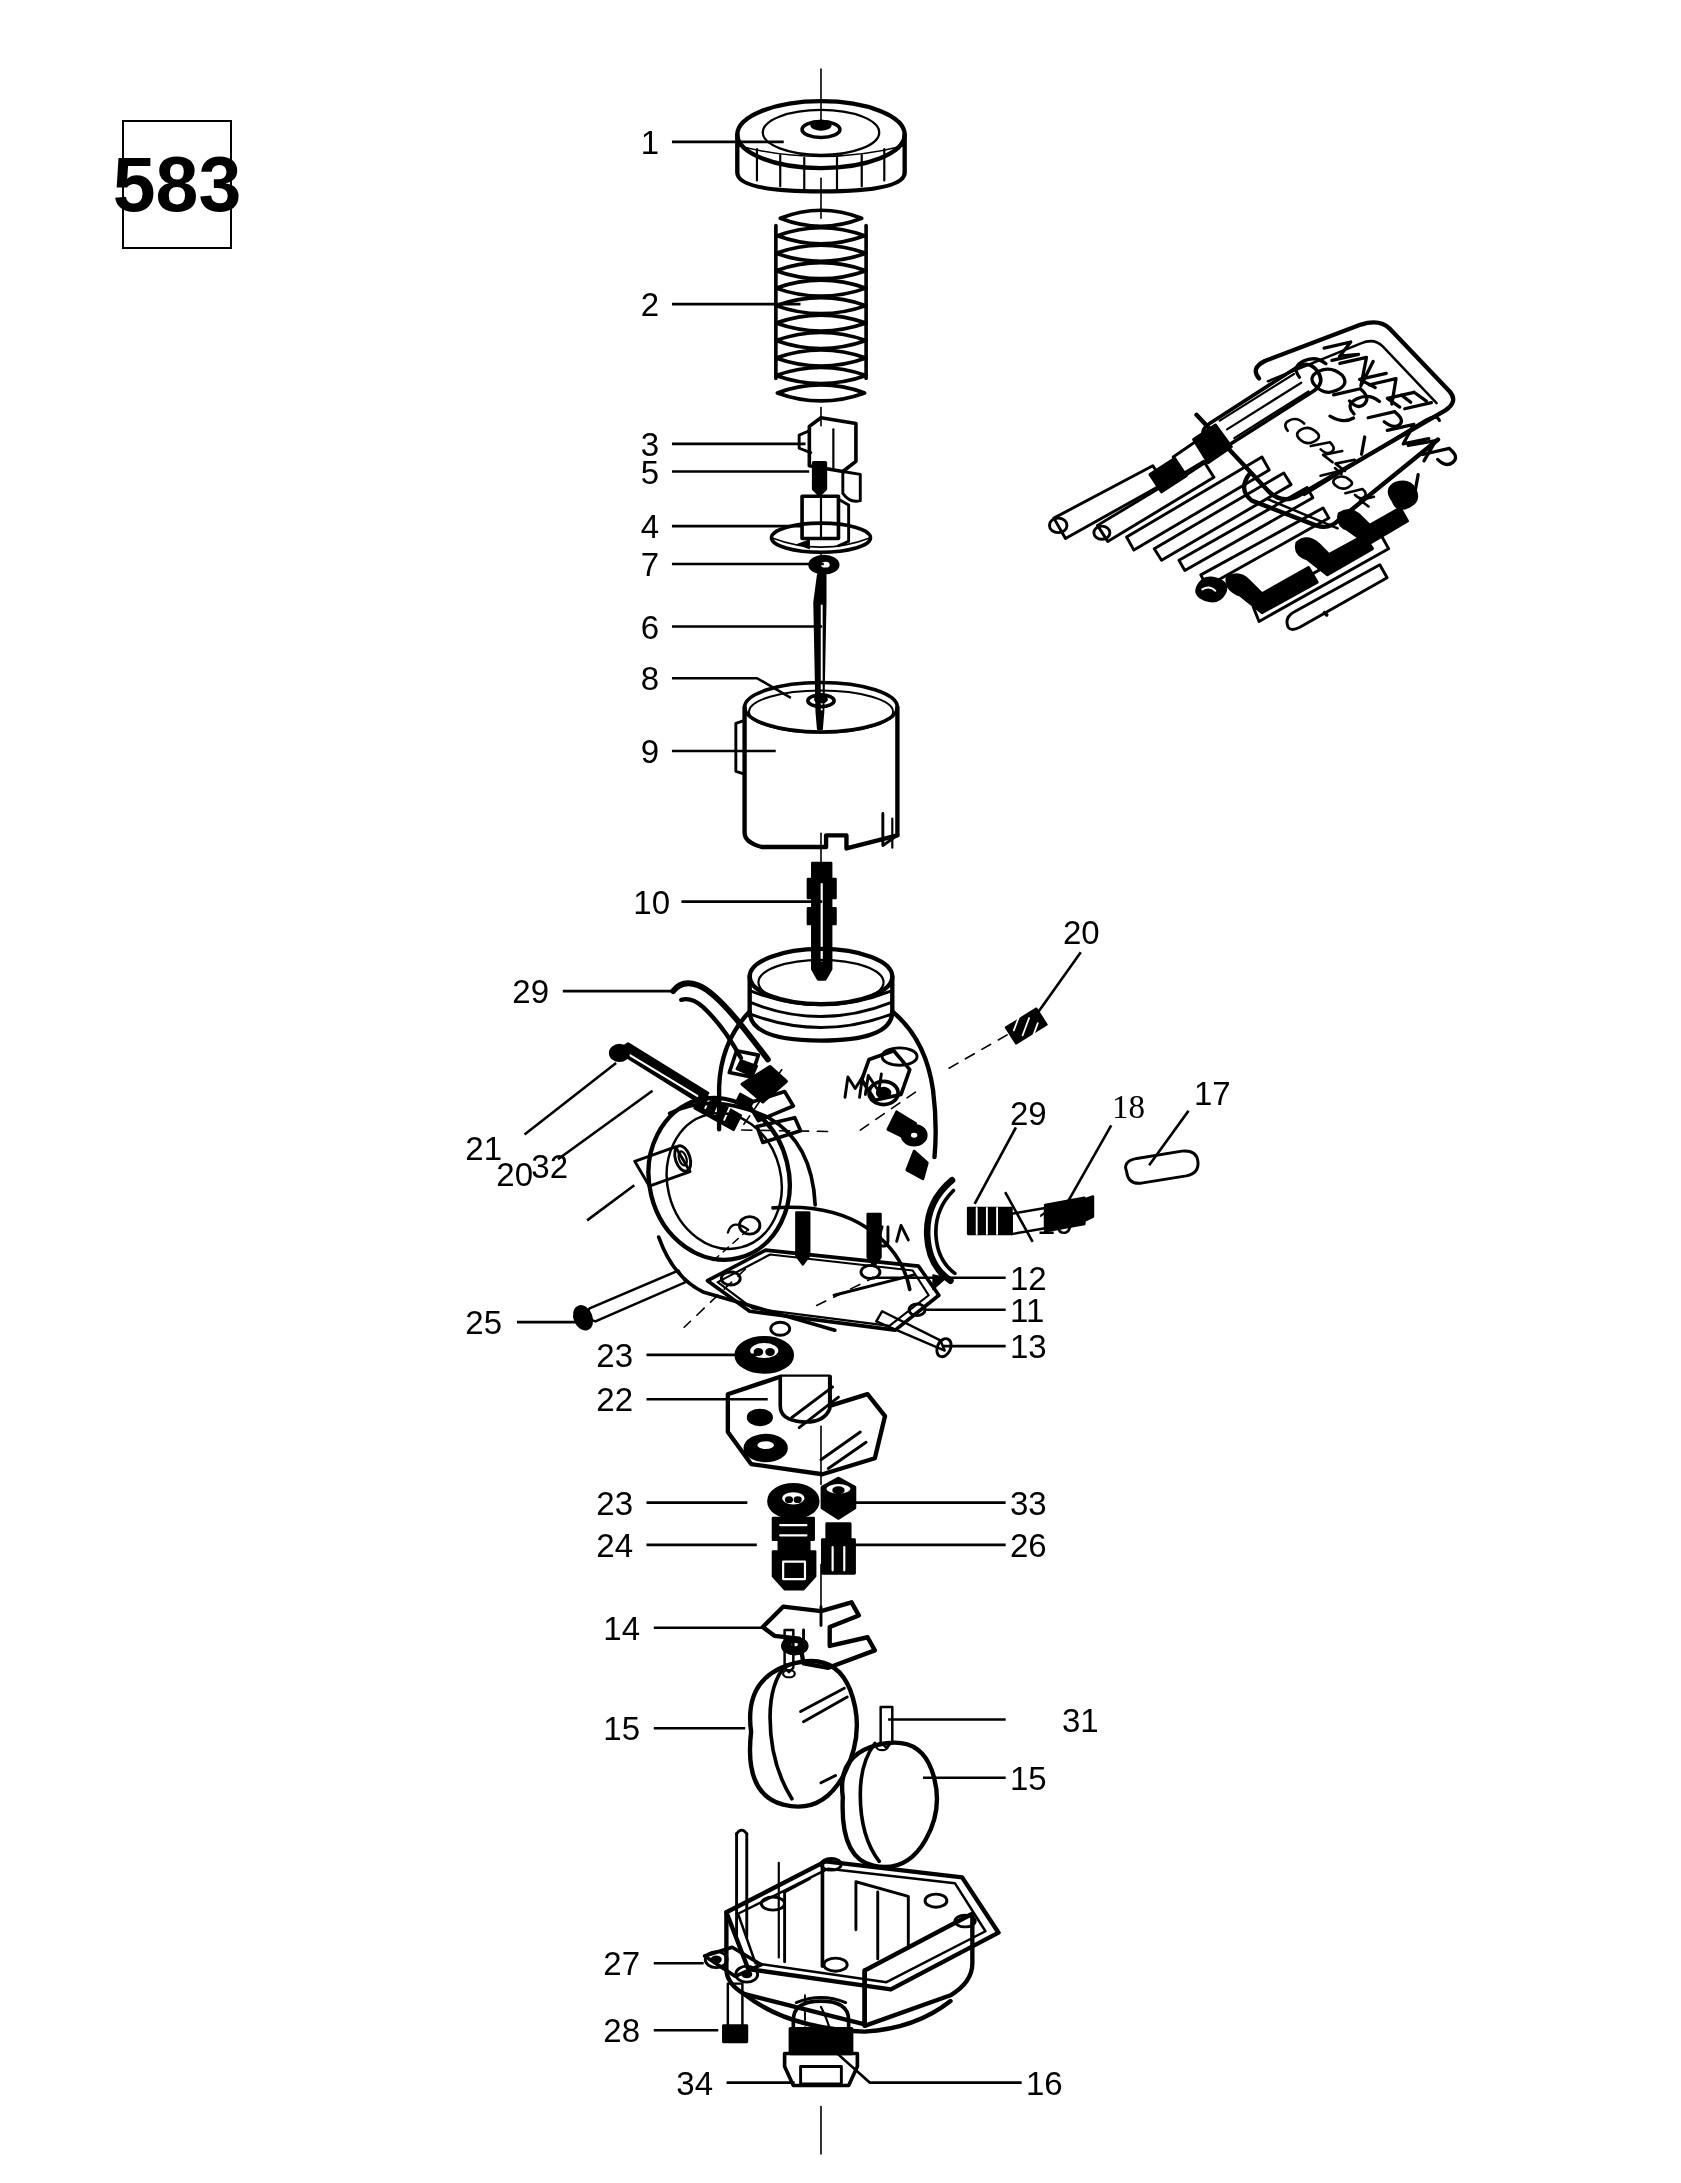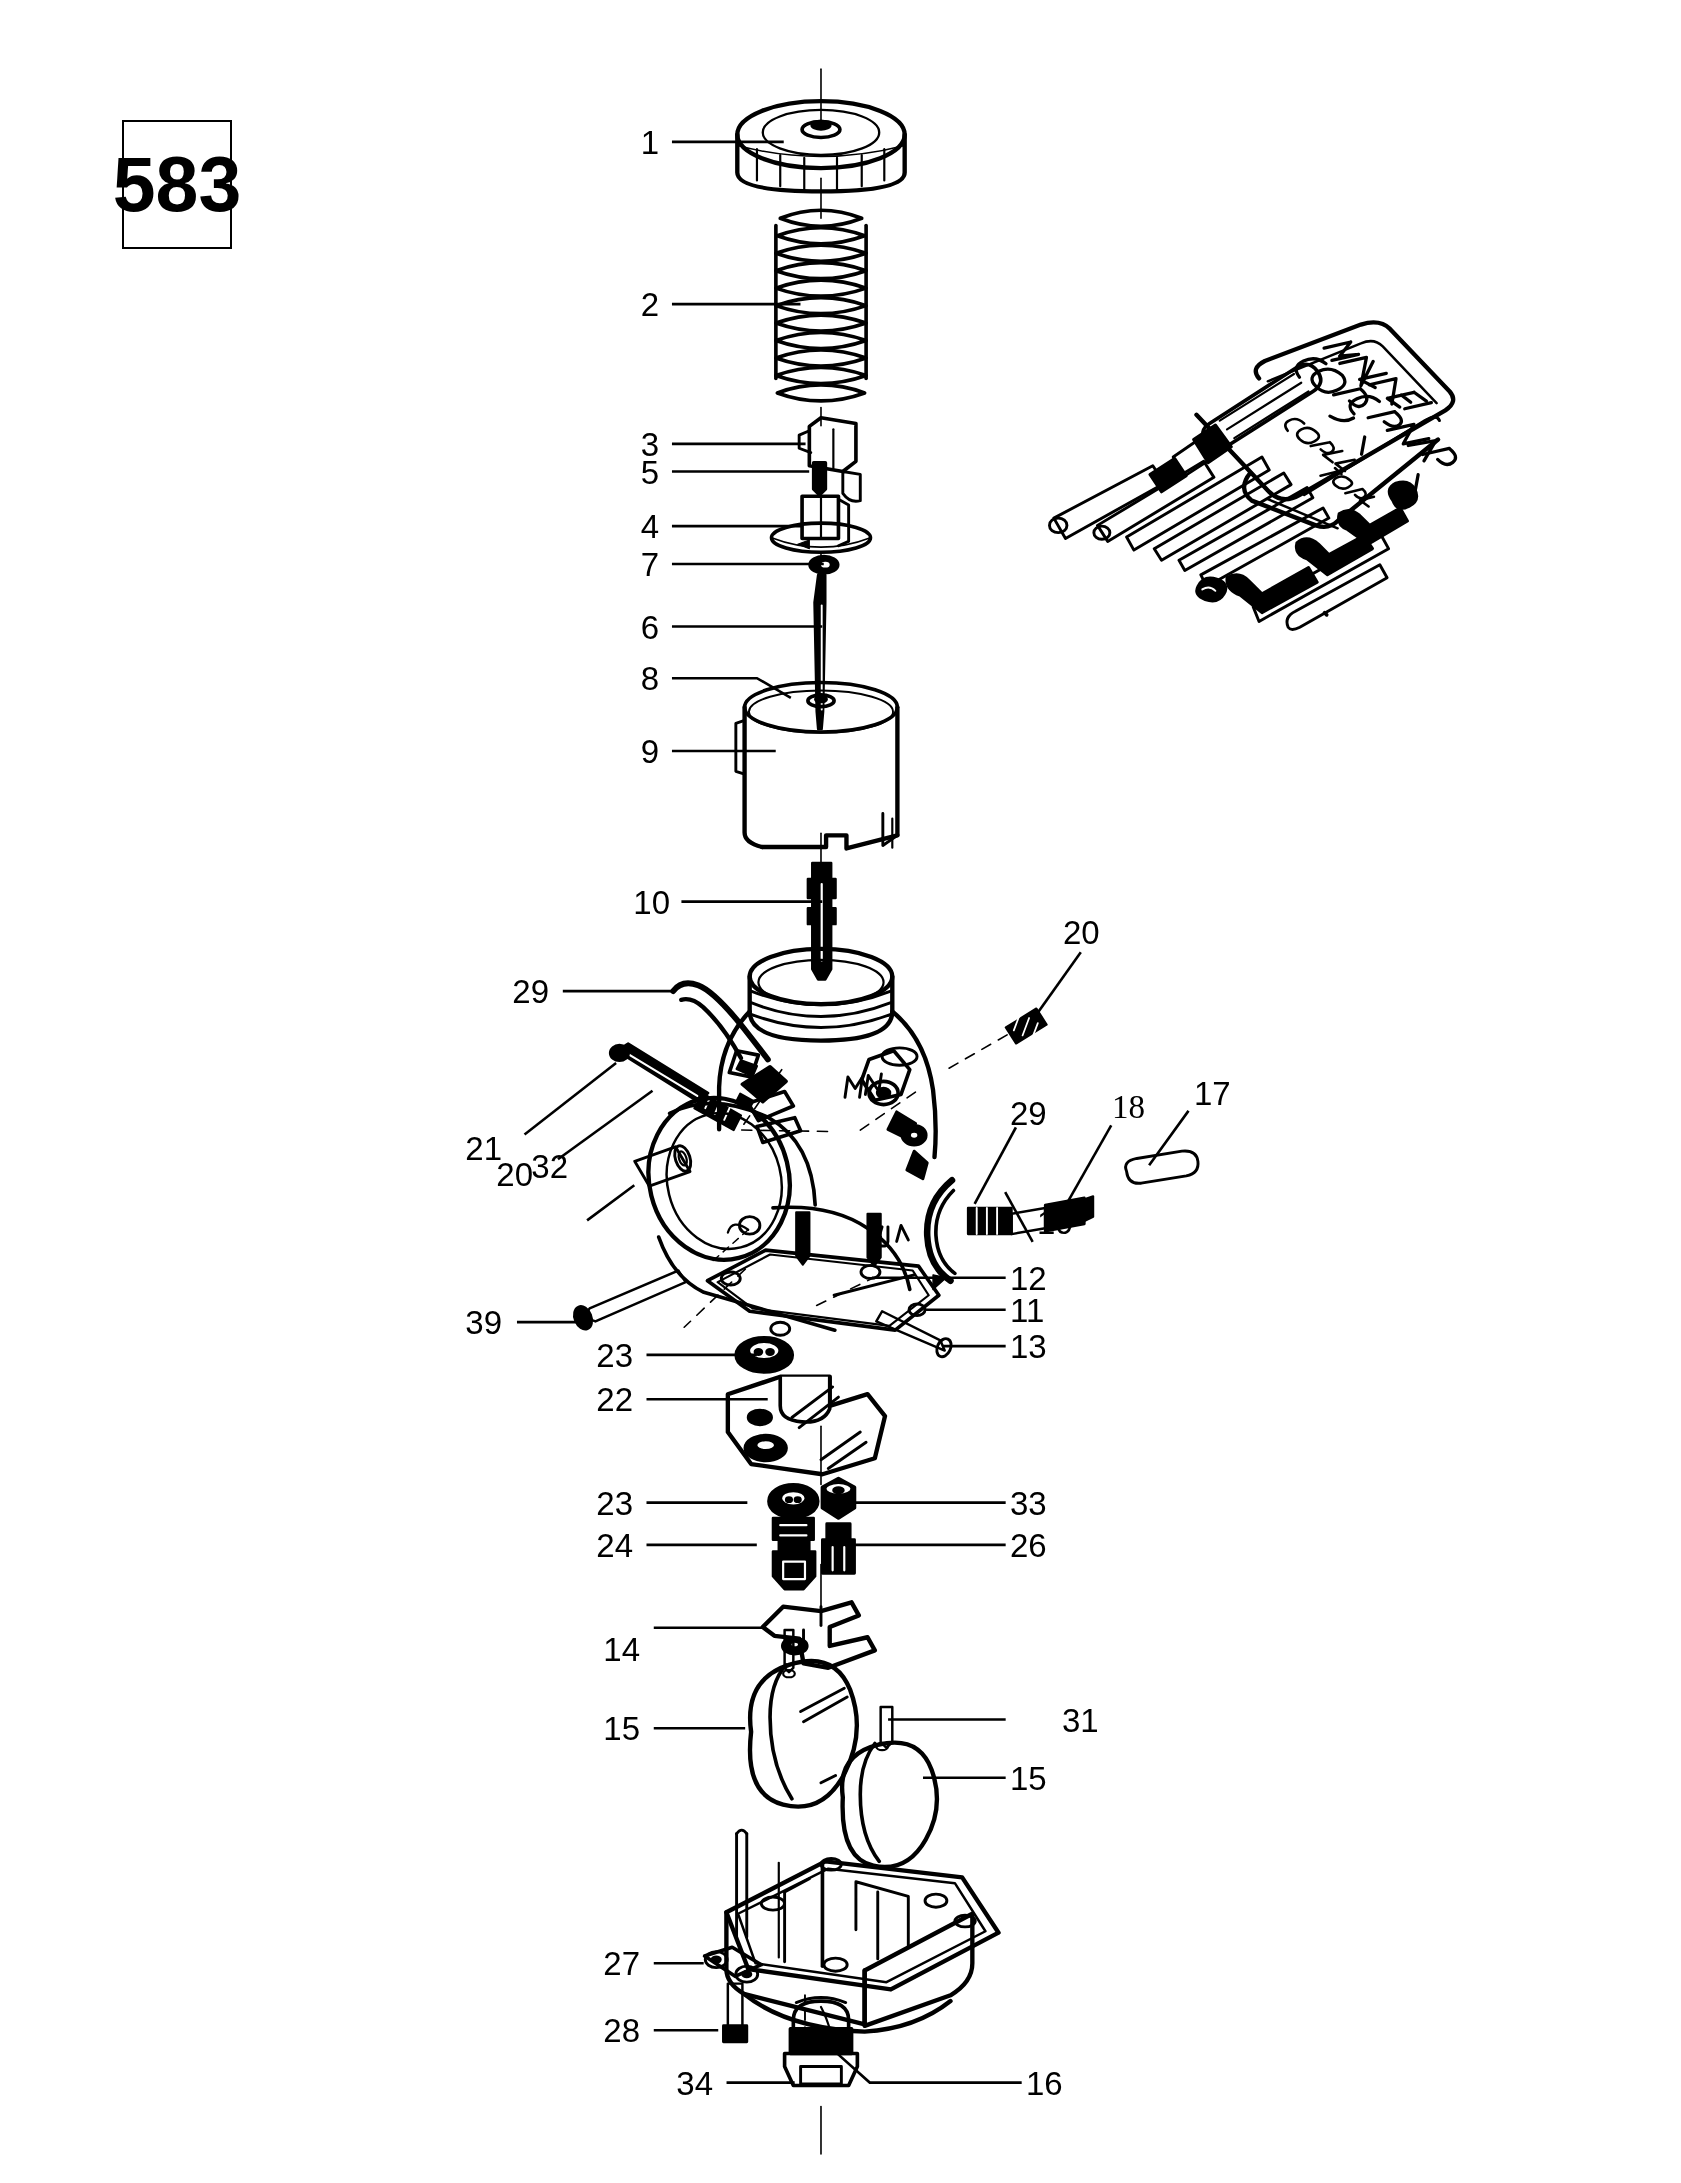--- a/index.html
+++ b/index.html
@@ -534,31 +534,31 @@
       <div class="lbl r" style="left: 670px; top: 902px;">10</div>
       <div class="lbl r" style="left: 549px; top: 991px;">29</div>
       <div class="lbl l" style="left: 1063px; top: 932px;">20</div>
       <div class="lbl r" style="left: 502px; top: 1148px;">21</div>
       <div class="lbl r" style="left: 533px; top: 1174px;">20</div>
       <div class="lbl l" style="left: 1010px; top: 1113px;">29</div>
       <div class="lbl l" style="left: 1112px; top: 1107px; font-family: Liberation Serif, serif;">18</div>
       <div class="lbl l" style="left: 1194px; top: 1093px;">17</div>
       <div class="lbl l" style="left: 1037px; top: 1222px;">19</div>
       <div class="lbl r" style="left: 568px; top: 1166px;">32</div>
-      <div class="lbl r" style="left: 502px; top: 1322px;">39</div>
+      <div class="lbl r" style="left: 502px; top: 1322px;">25</div>
       <div class="lbl l" style="left: 1010px; top: 1278px;">12</div>
       <div class="lbl l" style="left: 1010px; top: 1310px;">11</div>
       <div class="lbl l" style="left: 1010px; top: 1346px;">13</div>
       <div class="lbl r" style="left: 633px; top: 1355px;">23</div>
       <div class="lbl r" style="left: 633px; top: 1399px;">22</div>
       <div class="lbl r" style="left: 633px; top: 1503px;">23</div>
       <div class="lbl r" style="left: 633px; top: 1545px;">24</div>
       <div class="lbl l" style="left: 1010px; top: 1503px;">33</div>
       <div class="lbl l" style="left: 1010px; top: 1545px;">26</div>
-      <div class="lbl r" style="left: 640px; top: 1628px; margin-top: 21px;">14</div>
+      <div class="lbl r" style="left: 640px; top: 1628px;">14</div>
       <div class="lbl l" style="left: 1062px; top: 1720px;">31</div>
       <div class="lbl r" style="left: 640px; top: 1728px;">15</div>
       <div class="lbl l" style="left: 1010px; top: 1778px;">15</div>
       <div class="lbl r" style="left: 640px; top: 1963px;">27</div>
       <div class="lbl r" style="left: 640px; top: 2030px;">28</div>
       <div class="lbl r" style="left: 713px; top: 2083px;">34</div>
       <div class="lbl l" style="left: 1026px; top: 2083px;">16</div>
     </div>
 
 </div>

